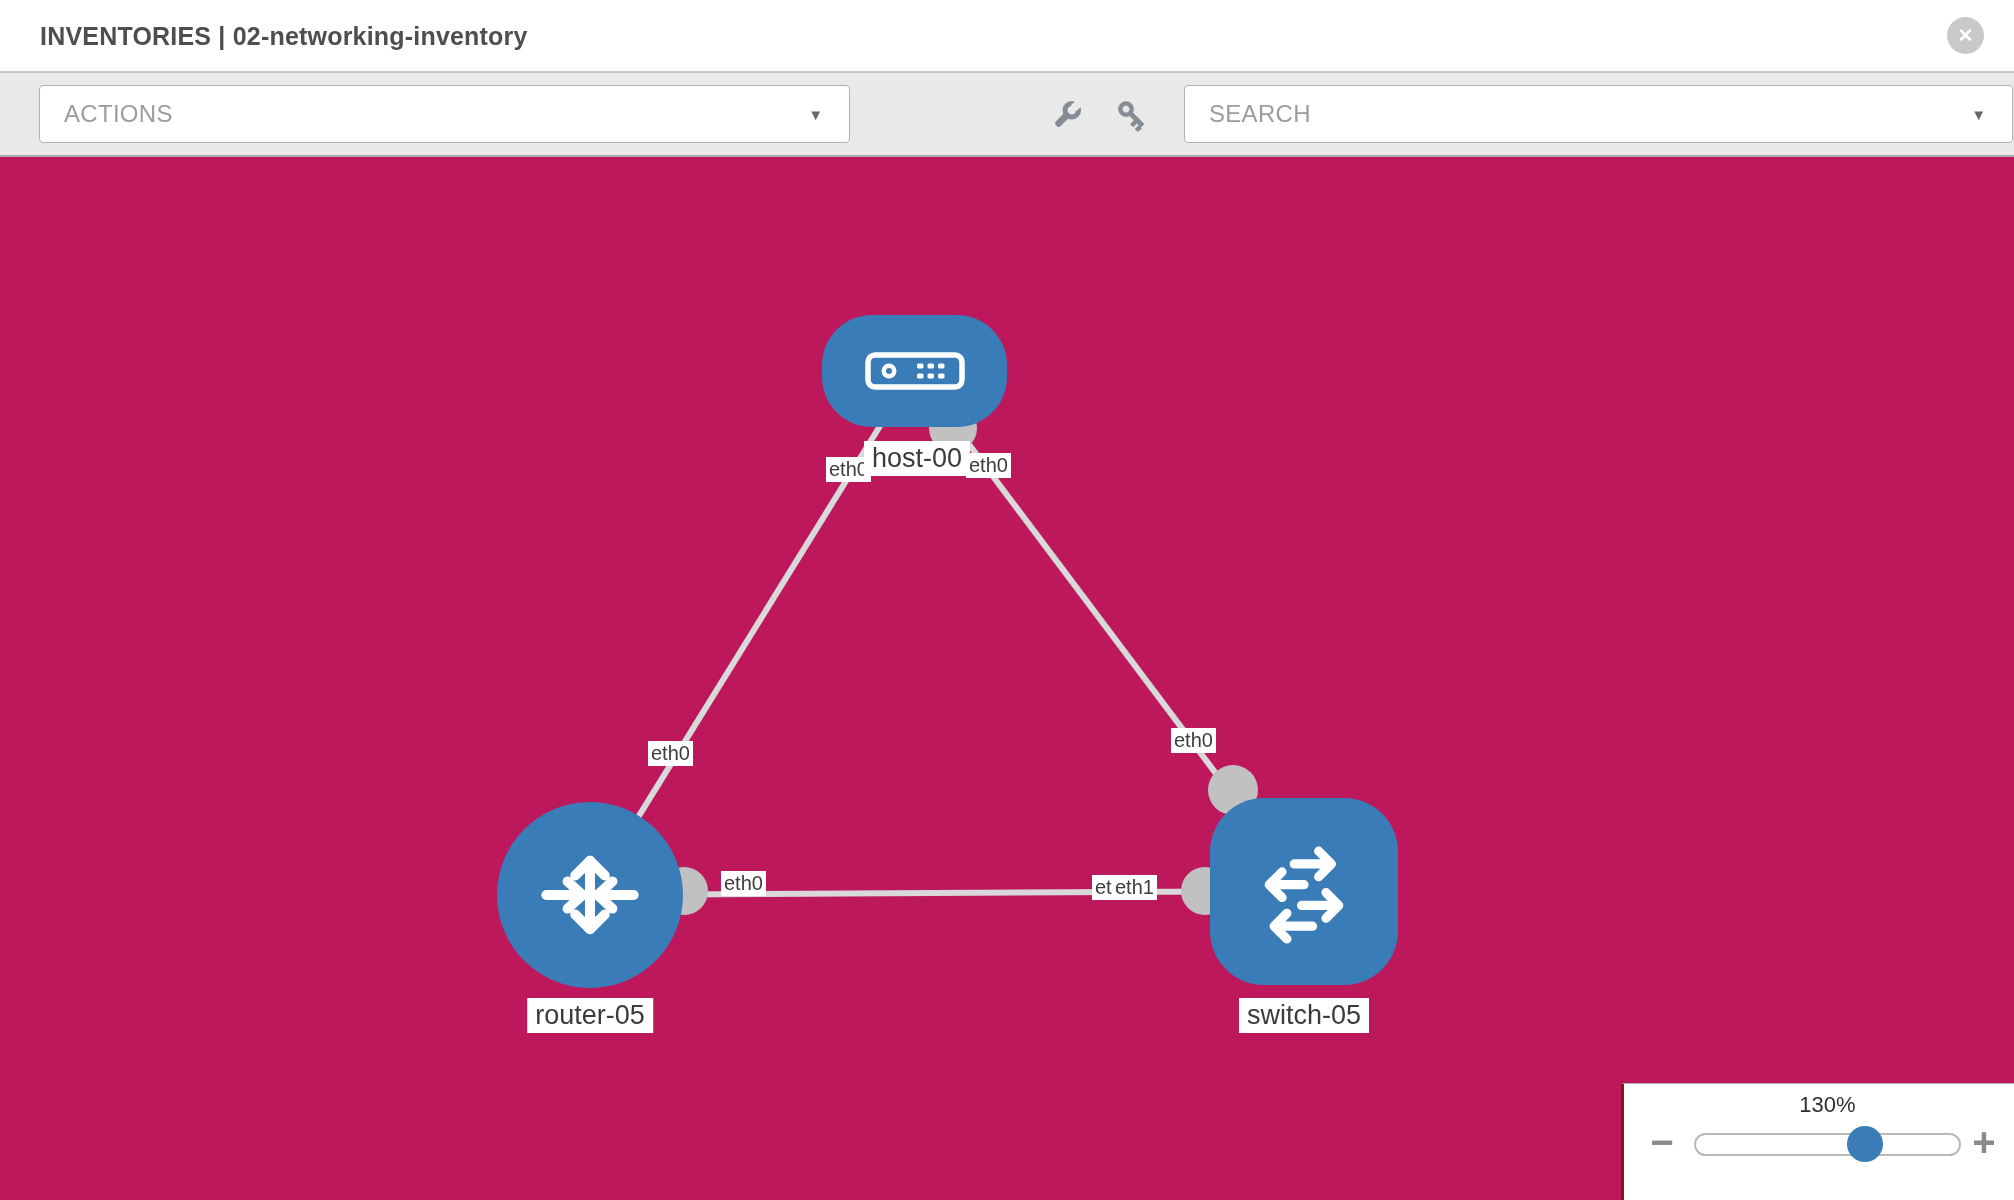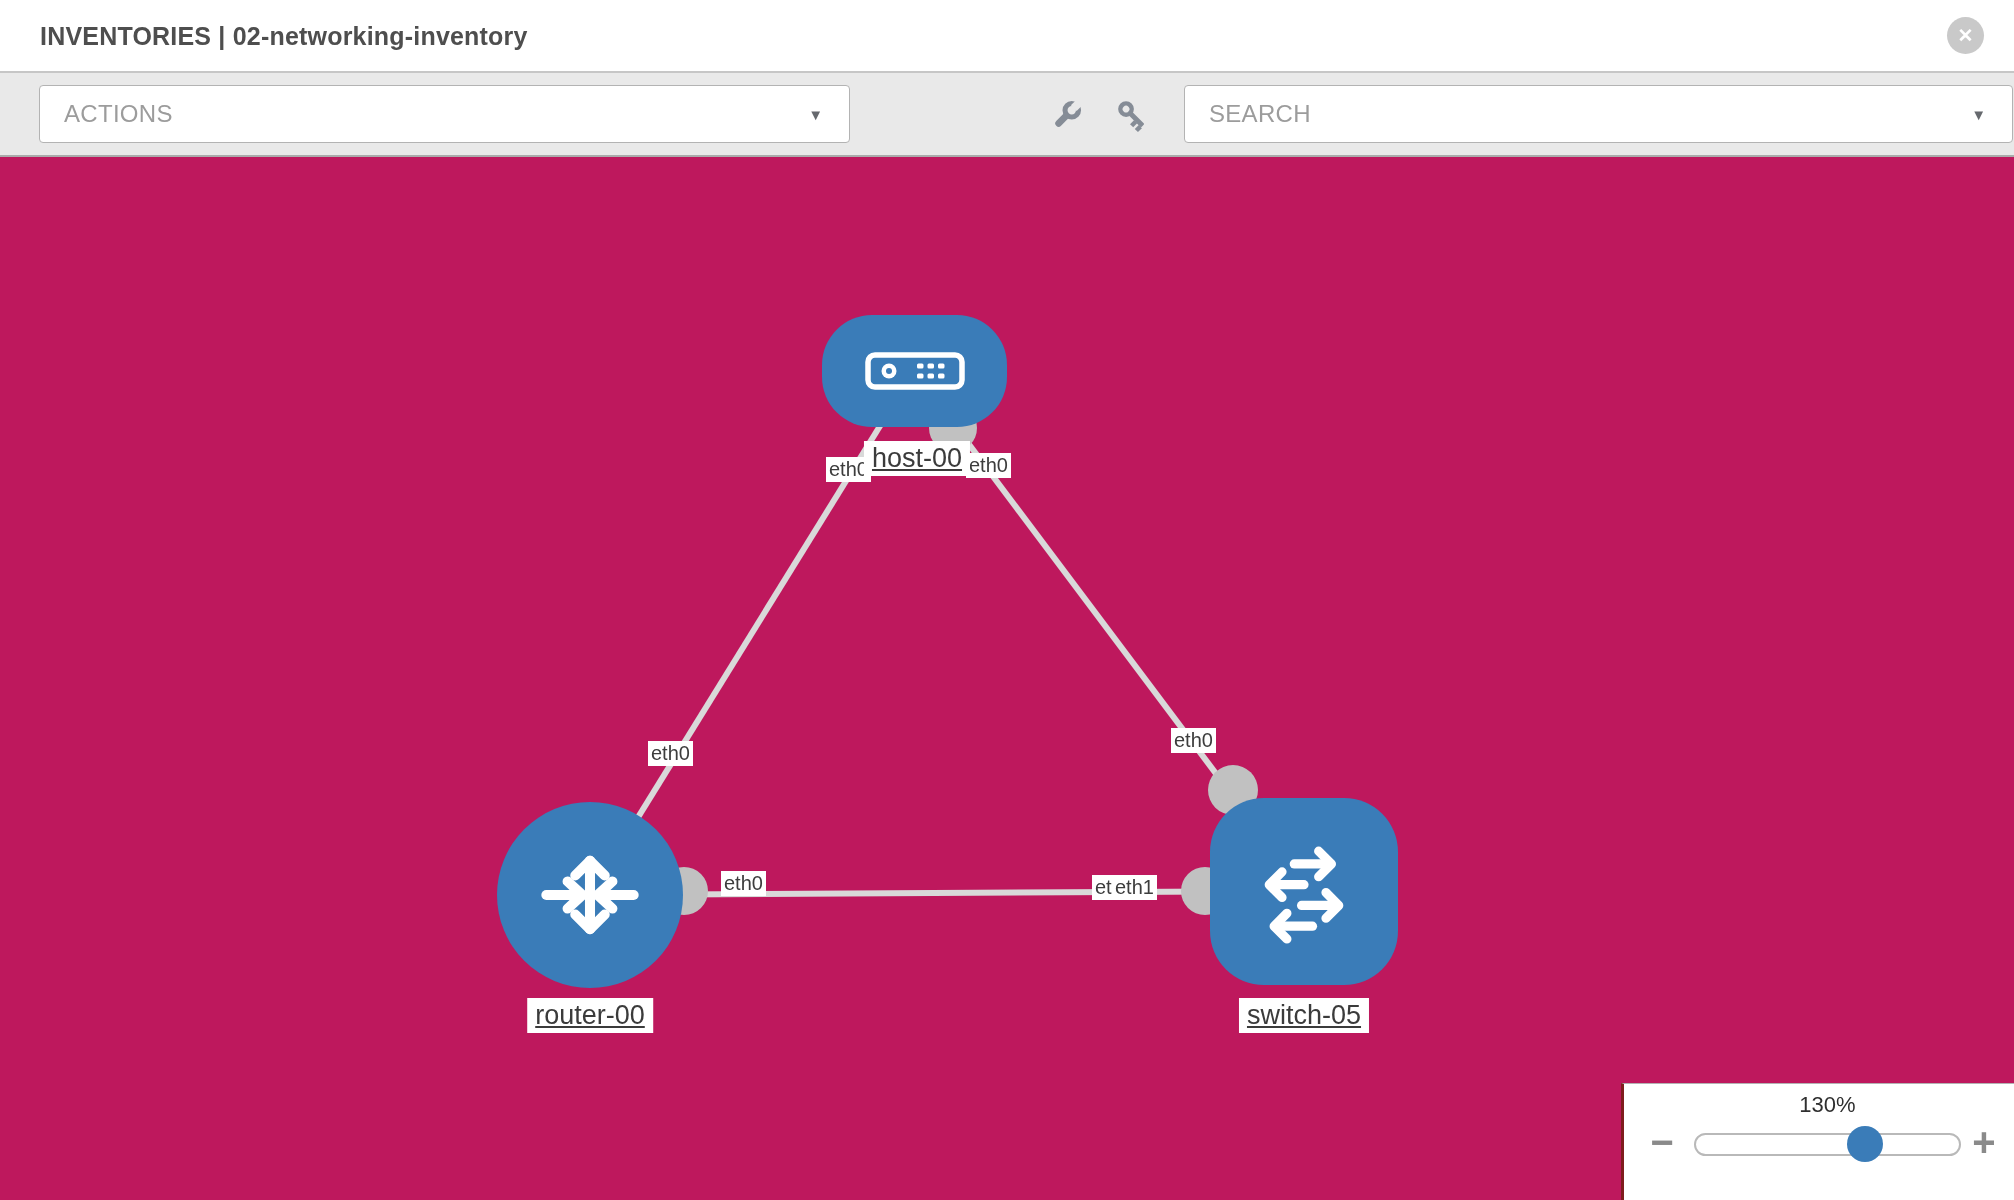--- a/index.html
+++ b/index.html
@@ -68,21 +68,21 @@
   .node {
     position: absolute; z-index: 3; background: #3a7cb8; cursor: pointer;
     display: flex; align-items: center; justify-content: center;
   }
   .node-host   { left: 822px; top: 158px; width: 185px; height: 112px; border-radius: 50px; }
   .node-router { left: 497px; top: 645px; width: 186px; height: 186px; border-radius: 50%; }
   .node-switch { left: 1210px; top: 641px; width: 188px; height: 187px; border-radius: 54px; }
   .node-label {
     position: absolute; z-index: 4; transform: translateX(-50%);
     background: #ffffff; color: #3b3b3b; font-size: 27px;
-    padding: 2px 8px; white-space: nowrap; text-decoration: underline;
+    padding: 2px 8px; white-space: nowrap;
   }
 
   
   .zoom-panel {
     position: absolute; left: 1621px; top: 926px; width: 393px; height: 117px;
     background: #ffffff; border-top: 1px solid #b3b3b3; border-left: 3px solid #7f1d1d;
     z-index: 10;
   }
   .zoom-level {
     position: absolute; left: 70px; top: 8px; width: 267px;
@@ -206,21 +206,21 @@
           <path d="M32 33.5 L21.5 44 L32 54.5"></path>
         <path d="M48 61 L76 61"></path>
           <path d="M68 50.5 L78.5 61 L68 71.5"></path>
         <path d="M57 78 L28 78"></path>
           <path d="M36 67.5 L25.5 78 L36 88.5"></path>
       </g>
     </svg>
   </div>
 
   <span class="node-label" style="left:917px; top:284px;">host-00</span>
-  <span class="node-label" style="left:590px; top:841px;">router-00</span>
+  <span class="node-label" style="left:590px; top:841px;">router-05</span>
   <span class="node-label" style="left:1304px; top:841px;">switch-05</span>
 
   <div class="zoom-panel">
     <div class="zoom-level">130%</div>
     <div class="zoom-btn zoom-out">
       <span>−</span>
     </div>
     <div class="zoom-track"></div>
     <div class="zoom-thumb"></div>
     <div class="zoom-btn zoom-in">

